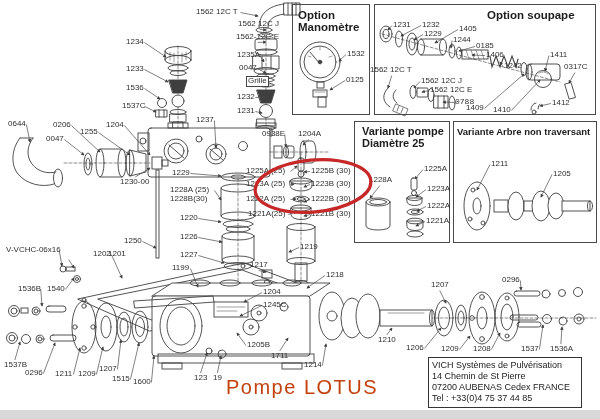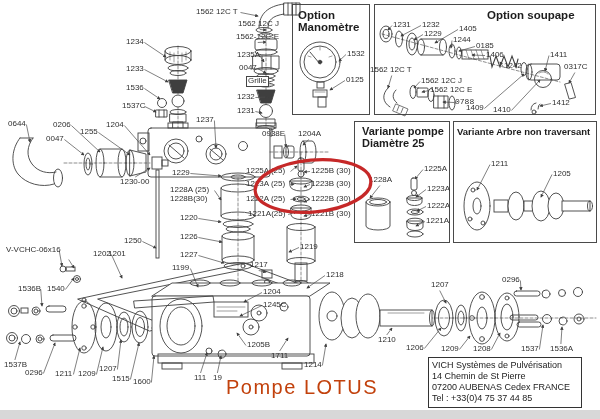--- a/index.html
+++ b/index.html
@@ -476,21 +476,21 @@
       <span class="plabel" style="left: 248px; top: 210px;">1221A(25)</span>
       <span class="plabel" style="left: 311px; top: 210px;">1221B (30)</span>
       <span class="plabel" style="left: 300px; top: 243px;">1219</span>
       <span class="plabel" style="left: 250px; top: 261px;">1217</span>
       <span class="plabel" style="left: 326px; top: 271px;">1218</span>
       <span class="plabel" style="left: 263px; top: 288px;">1204</span>
       <span class="plabel" style="left: 263px; top: 301px;">1245C</span>
       <span class="plabel" style="left: 247px; top: 341px;">1205B</span>
       <span class="plabel" style="left: 271px; top: 352px;">1711</span>
       <span class="plabel" style="left: 304px; top: 361px;">1214</span>
-      <span class="plabel" style="left: 194px; top: 374px;">111</span>
+      <span class="plabel" style="left: 194px; top: 374px;">123</span>
       <span class="plabel" style="left: 213px; top: 374px;">19</span>
       <span class="plabel" style="left: 4px; top: 361px;">1537B</span>
       <span class="plabel" style="left: 25px; top: 369px;">0296</span>
       <span class="plabel" style="left: 55px; top: 370px;">1211</span>
       <span class="plabel" style="left: 78px; top: 370px;">1209</span>
       <span class="plabel" style="left: 99px; top: 365px;">1207</span>
       <span class="plabel" style="left: 112px; top: 375px;">1515</span>
       <span class="plabel" style="left: 133px; top: 378px;">1600</span>
       <span class="plabel" style="left: 431px; top: 281px;">1207</span>
       <span class="plabel" style="left: 502px; top: 276px;">0296</span>

